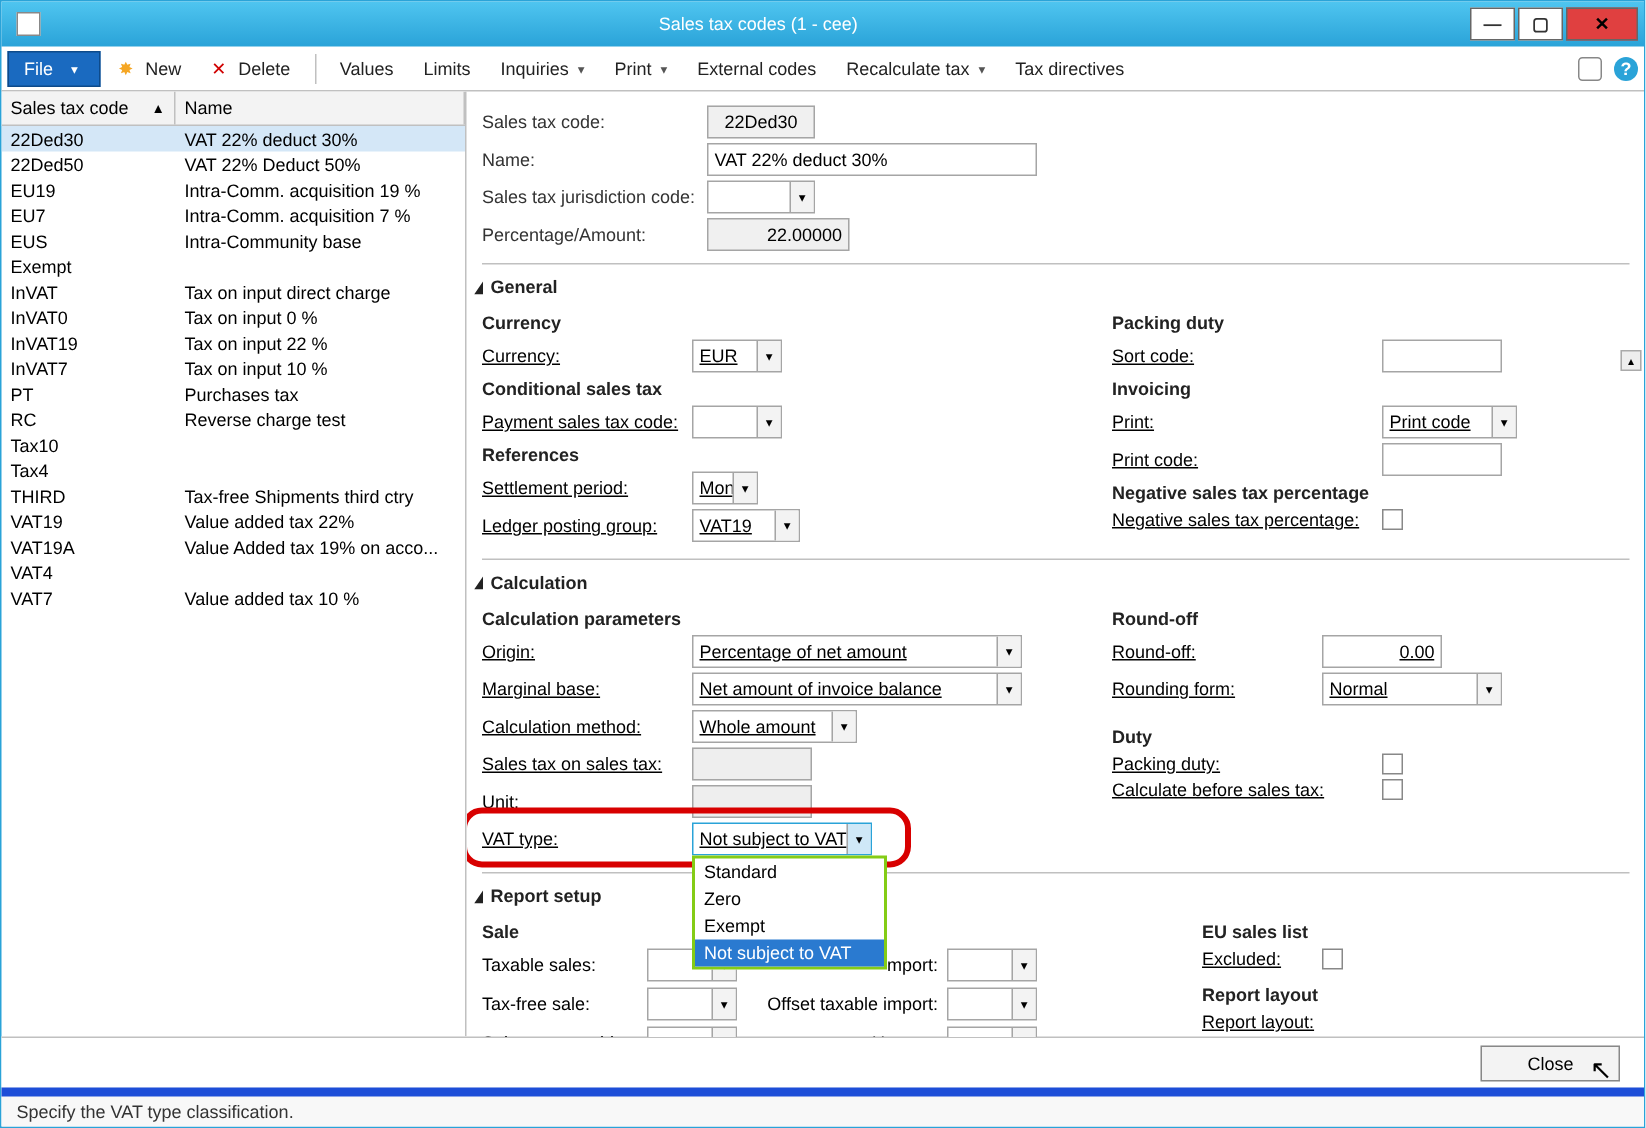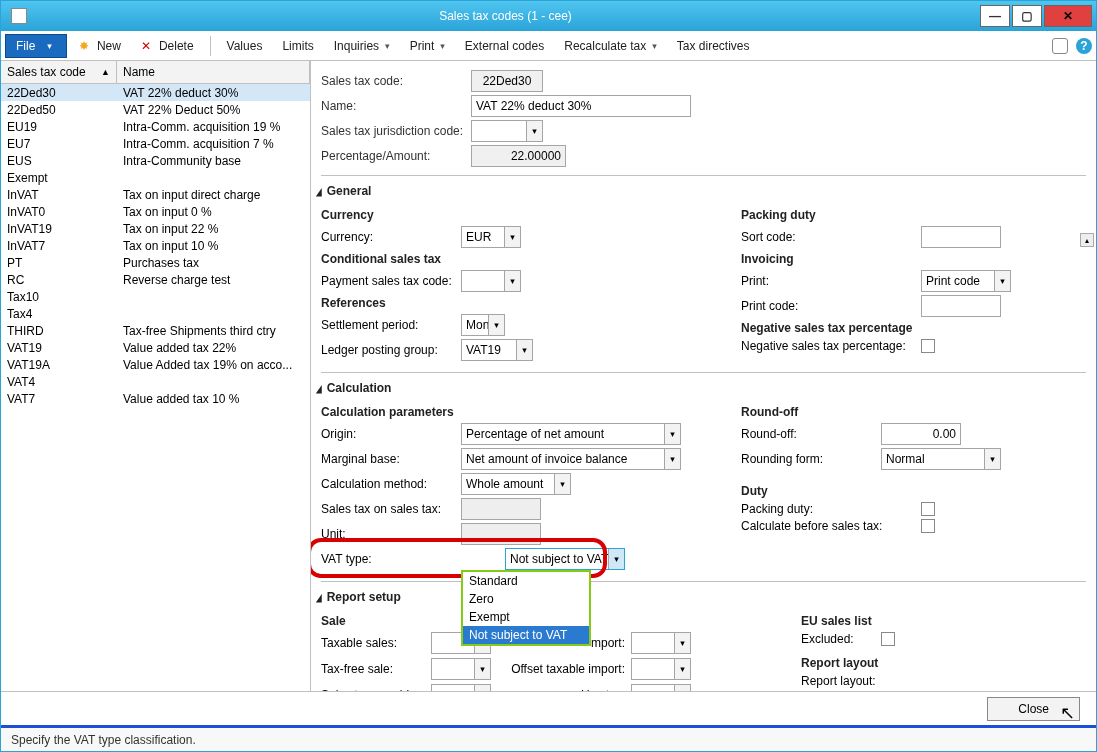--- a/index.html
+++ b/index.html
@@ -41,31 +41,31 @@
 .form-row .readonly { background:#f0f0f0; }
 .fieldbox { width: 220px; }
 .fieldbox.sm { width: 80px; text-align:center;}
 .section { border-top:1px solid #c0c0c0; margin-top:8px; padding-top:4px; position:relative;}
 .section-title { font-weight:bold; color:#222; display:flex; align-items:center; gap:4px; margin:4px 0 6px -6px;}
 .section-title .tri { font-size:10px; transform:scaleX(0.7);}
 .subhead { font-weight:bold; margin:4px 0; color:#222;}
 .twocol { display:flex; gap:30px; }
 .colA { width: 390px; }
 .colB { flex:1; }
-.inline-field { display:flex; align-items:center; margin:3px 0; }
+.inline-field { display:flex; align-items:center; margin:3px 0;text-decoration:underline; }
 .inline-field .lbl { width:140px; }
 .inline-field input, .inline-field select { border:1px solid #a5a5a5; height:22px; padding:1px 4px;}
 .sel { border:1px solid #a5a5a5; height:22px; background:#fff; display:flex; align-items:center; padding:0 4px; position:relative;}
 .sel .dd-btn { position:absolute; right:0; top:0; bottom:0; width:16px; border-left:1px solid #a5a5a5; display:flex; align-items:center; justify-content:center; font-size:9px; background:#f3f3f3;}
 .chk { width:14px; height:14px; border:1px solid #888;}
 .highlight-ring { position:absolute; border:4px solid #d80000; border-radius:14px; pointer-events:none; }
 .dropdown-list { position:absolute; background:#fff; border:2px solid #84cc16; z-index:5; width:130px;}
 .dropdown-list div { padding:2px 6px; }
 .dropdown-list div.sel-opt { background:#2a7ad0; color:#fff; }
-.statusbar { height:26px; border-top:3px solid #1d4ed8; padding:4px 10px; display:flex; align-items:center; font-size:12px; color:#333; background:#f8f8f8;}
+.statusbar { height:26px; border-top:6px solid #1d4ed8; padding:4px 10px; display:flex; align-items:center; font-size:12px; color:#333; background:#f8f8f8;}
 .closebar { height:34px; border-top:1px solid #c0c0c0; display:flex; justify-content:flex-end; align-items:center; padding:0 16px; background:#fff;}
 .closebar button { padding:4px 30px; border:1px solid #888; background:#f3f3f3;}
 .scroll-indicator { position:absolute; right:2px; top:172px; bottom:0; width:14px; }
 .scroll-indicator .arrow { width:14px;height:14px; border:1px solid #aaa; background:#eee; display:flex; align-items:center; justify-content:center; font-size:8px;}
 .cursor { position:absolute; right:22px; bottom:28px; font-size:18px; pointer-events:none; }
 .colB .inline-field .lbl { width: 180px; }
 .colA .report-grid { display:grid; grid-template-columns: 110px 70px 130px 70px; align-items:center; row-gap:4px;}
 .colA .report-grid .sel.rg { width:60px; height:22px;}
 </style>
 </head>
@@ -315,21 +315,21 @@
                 </div>
               </div>
             <div class="inline-field">
                 <div class="lbl">Sales tax on sales tax:</div>
               <input type="text" style="width: 80px; background: rgb(238, 238, 238);" readonly="">
               </div>
             <div class="inline-field">
                 <div class="lbl">Unit:</div>
               <input type="text" style="width: 80px; background: rgb(238, 238, 238);" readonly="">
               </div>
-            <div class="inline-field" style="position:relative;gap:44px;">
+            <div class="inline-field" style="position:relative;">
               <div class="lbl">VAT type:</div>
               <div class="sel" style="width:120px; border:1px solid #2aa3d8;">
                   <span>Not subject to VAT</span>
                   <div class="dd-btn" style="background:#cfe8f7">▾</div>
                 </div>
               <div class="highlight-ring" style="left:-14px; top:-10px; width:300px; height:40px;"></div>
               <div class="dropdown-list" id="vat-dd" style="left:140px; top:22px;">
                   <div>Standard</div>
                   <div>Zero</div>
                   <div>Exempt</div>

